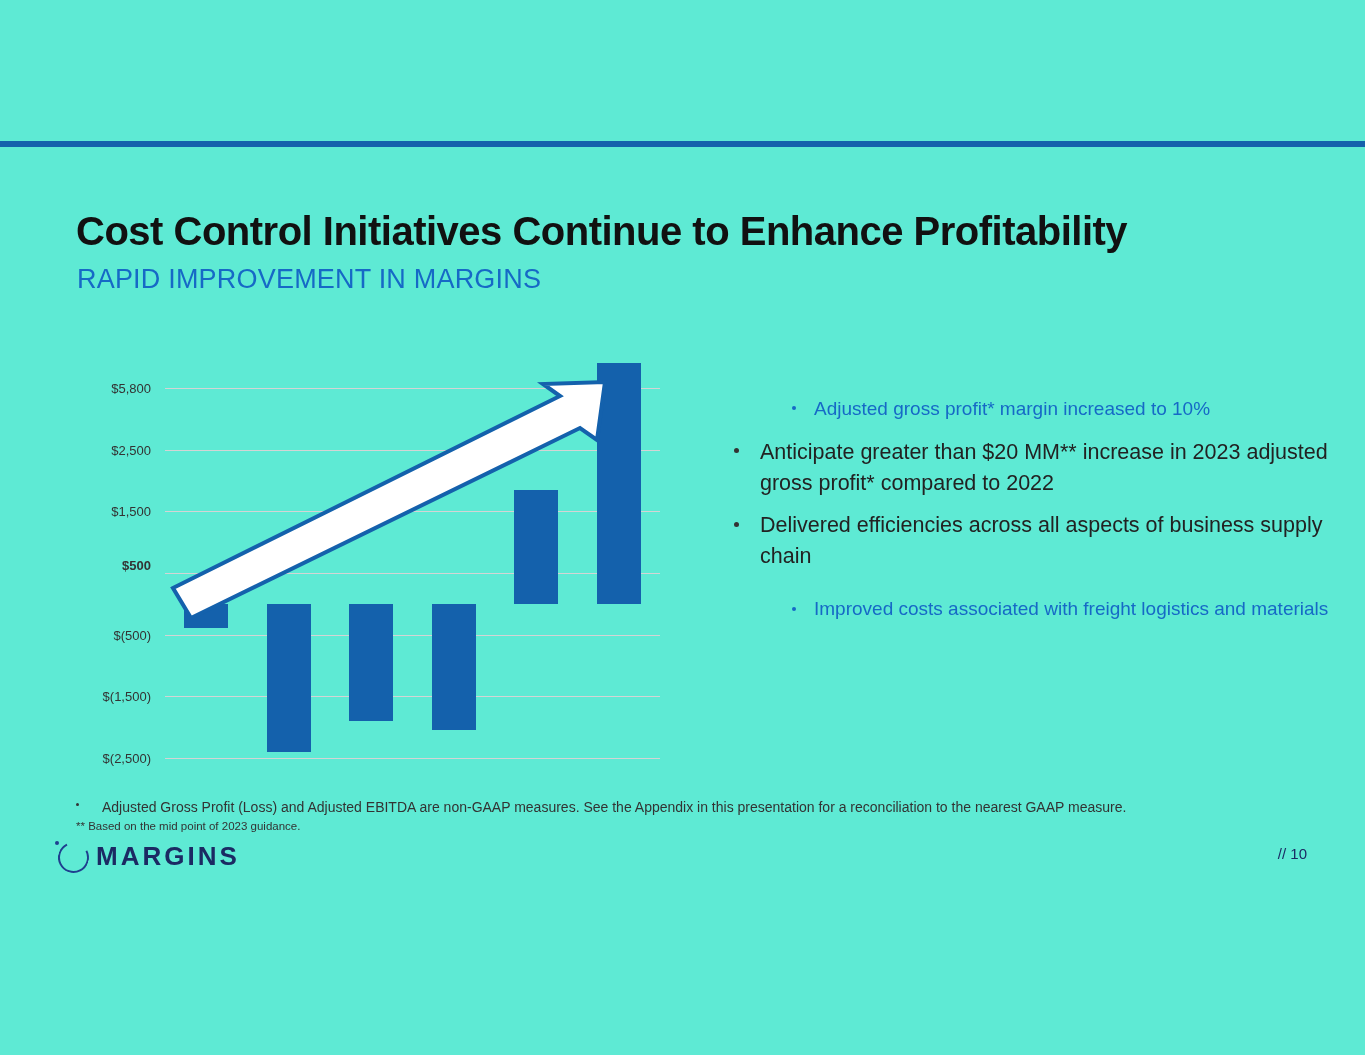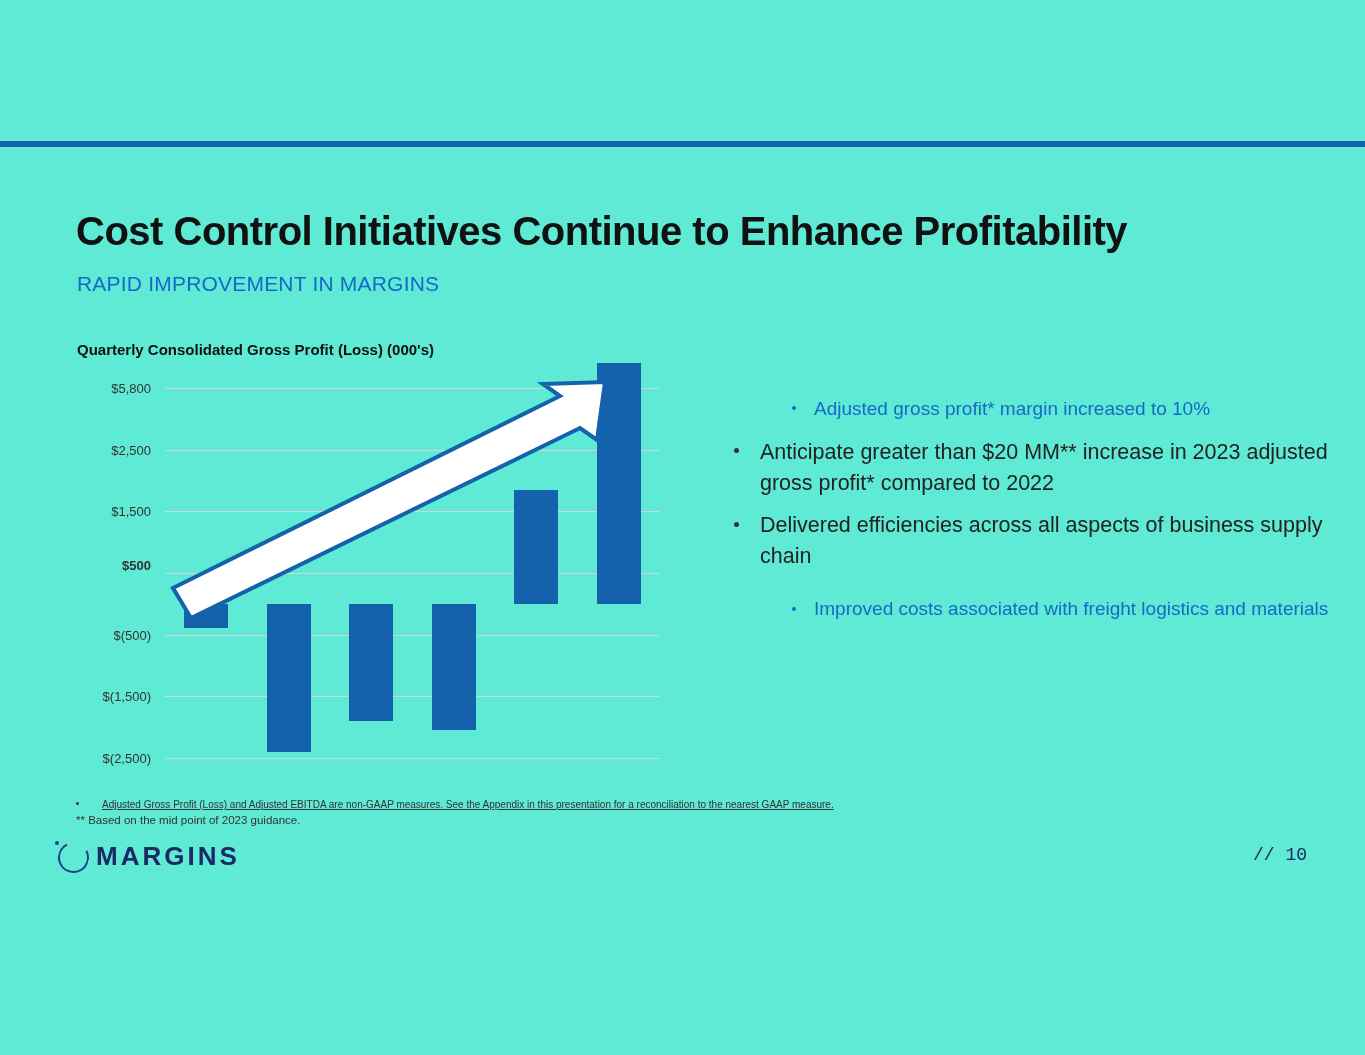--- a/index.html
+++ b/index.html
@@ -37,22 +37,22 @@
     width: 1250px;
     font-size: 40px;
     font-weight: bold;
     letter-spacing: -0.5px;
     color: #111111;
     line-height: 1.1;
   }
   .subtitle {
     position: absolute;
     left: 77px;
-    top: 272px;
-    font-size: 21px;
+    top: 264px;
+    font-size: 27px;
     color: #1669c6;
     letter-spacing: 0.2px;
   }
   .chart-title {
     position: absolute;
     left: 77px;
     top: 341px;
     font-size: 15px;
     font-weight: bold;
     color: #111111;
@@ -170,24 +170,23 @@
   
   .footnotes {
     position: absolute;
     left: 76px;
     top: 797px;
     width: 1150px;
   }
   .fn1 {
     position: relative;
     padding-left: 26px;
-    font-size: 10px;
+    font-size: 14px;
     color: #333333;
     line-height: 1.5;
-    text-decoration: underline;
   }
   .fn1 .dot {
     position: absolute;
     left: 0px;
     top: 0.45em;
     width: 3px;
     height: 3px;
     border-radius: 50%;
     background: #333333;
   }
@@ -238,35 +237,33 @@
     font-size: 26px;
     font-weight: bold;
     letter-spacing: 3px;
     color: #1b2a63;
     margin-left: 4px;
   }
   .page-num {
     position: absolute;
     right: 58px;
     top: 845px;
-    font-size: 18px;
+    font-size: 15px;
     color: #1b2a63;
-    font-family: Liberation Mono, monospace;
   }
 </style>
 </head>
 <body>
 
 <div class="slide">
 
   <div class="top-rule"></div>
 
   <div class="title">Cost Control Initiatives Continue to Enhance Profitability</div>
   <div class="subtitle">RAPID IMPROVEMENT IN MARGINS</div>
-  <div class="chart-title">Quarterly Consolidated Gross Profit (Loss) (000's)</div>
 
   <div class="chart">
     <div class="ylabels" id="ylabels">
         <div class="ylabel" style="top: 0px;">$5,800</div>
         <div class="ylabel" style="top: 61.6667px;">$2,500</div>
         <div class="ylabel" style="top: 123.333px;">$1,500</div>
         <div class="ylabel" style="top: 177px; font-weight: bold;">$500</div>
         <div class="ylabel" style="top: 246.667px;">$(500)</div>
         <div class="ylabel" style="top: 308.333px;">$(1,500)</div>
         <div class="ylabel" style="top: 370px;">$(2,500)</div>

